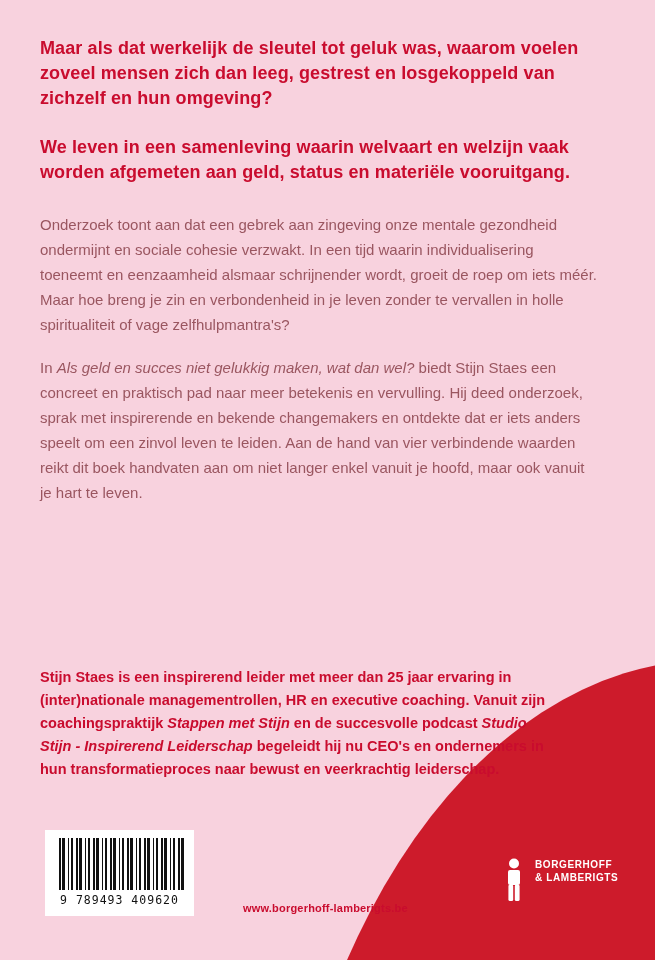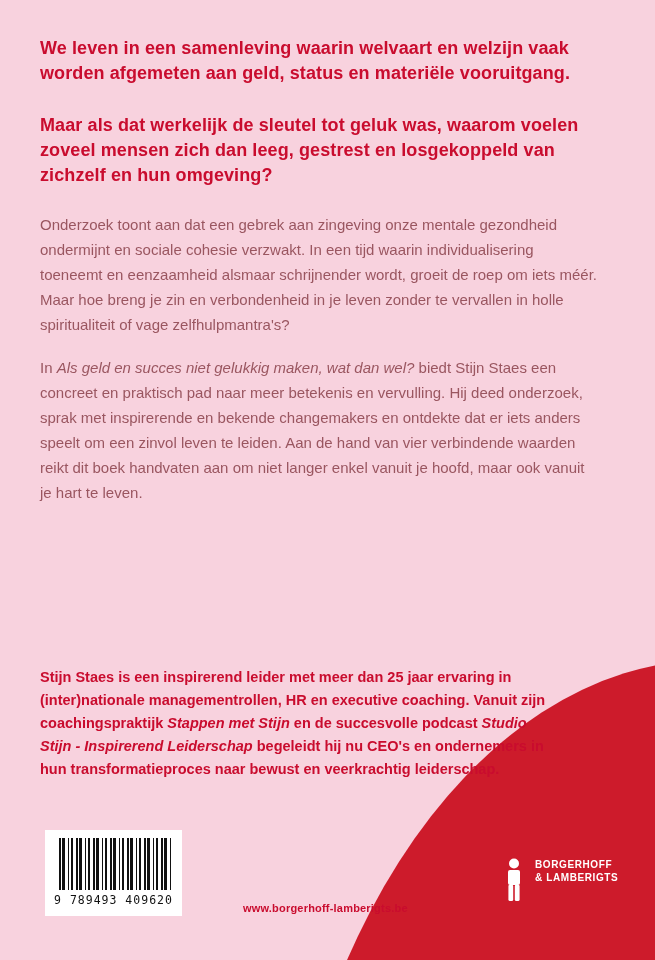--- a/index.html
+++ b/index.html
@@ -63,21 +63,21 @@
     font-weight:700;
     color:var(--accent);
     z-index:2;
   }
   .bio em{}
   
   .barcode-box{
     position:absolute;
     left:45px;
     top:830px;
-    width:137px;
+    width:149px;
     height:86px;
     background:#ffffff;
     z-index:2;
   }
   .barcode-bars{
     margin:8px 10px 0 14px;
     height:52px;
     background:repeating-linear-gradient(90deg,
       #111 0 2px, transparent 2px 3px,
       #111 3px 6px, transparent 6px 9px,
@@ -123,22 +123,22 @@
   }
 </style>
 </head>
 <body>
 
 <div class="page">
 
   <div class="red-circle"></div>
 
   <div class="text-block">
+    <p class="lead second">Maar als dat werkelijk de sleutel tot geluk was, waarom voelen zoveel mensen zich dan leeg, gestrest en losgekoppeld van zichzelf en hun omgeving?</p>
     <p class="lead">We leven in een samenleving waarin welvaart en welzijn vaak worden afgemeten aan geld, status en materiële vooruitgang.</p>
-    <p class="lead second">Maar als dat werkelijk de sleutel tot geluk was, waarom voelen zoveel mensen zich dan leeg, gestrest en losgekoppeld van zichzelf en hun omgeving?</p>
 
     <p class="body-p">Onderzoek toont aan dat een gebrek aan zingeving onze mentale gezondheid ondermijnt en sociale cohesie verzwakt. In een tijd waarin individualisering toeneemt en eenzaamheid alsmaar schrijnender wordt, groeit de roep om iets méér. Maar hoe breng je zin en verbondenheid in je leven zonder te vervallen in holle spiritualiteit of vage zelfhulpmantra's?</p>
 
     <p class="body-p"><span>In </span><em>Als geld en succes niet gelukkig maken, wat dan wel?</em><span> biedt Stijn Staes een concreet en praktisch pad naar meer betekenis en vervulling. Hij deed onderzoek, sprak met inspirerende en bekende changemakers en ontdekte dat er iets anders speelt om een zinvol leven te leiden. Aan de hand van vier verbindende waarden reikt dit boek handvaten aan om niet langer enkel vanuit je hoofd, maar ook vanuit je hart te leven.</span></p>
   </div>
 
   <p class="bio"><span>Stijn Staes is een inspirerend leider met meer dan 25 jaar ervaring in (inter)nationale managementrollen, HR en executive coaching. Vanuit zijn coachingspraktijk </span><em>Stappen met Stijn</em><span> en de succesvolle podcast </span><em>Studio Stijn - Inspirerend Leiderschap</em><span> begeleidt hij nu CEO's en ondernemers in hun transformatieproces naar bewust en veerkrachtig leiderschap.</span></p>
 
   <div class="barcode-box">
     <div class="barcode-bars"></div>

